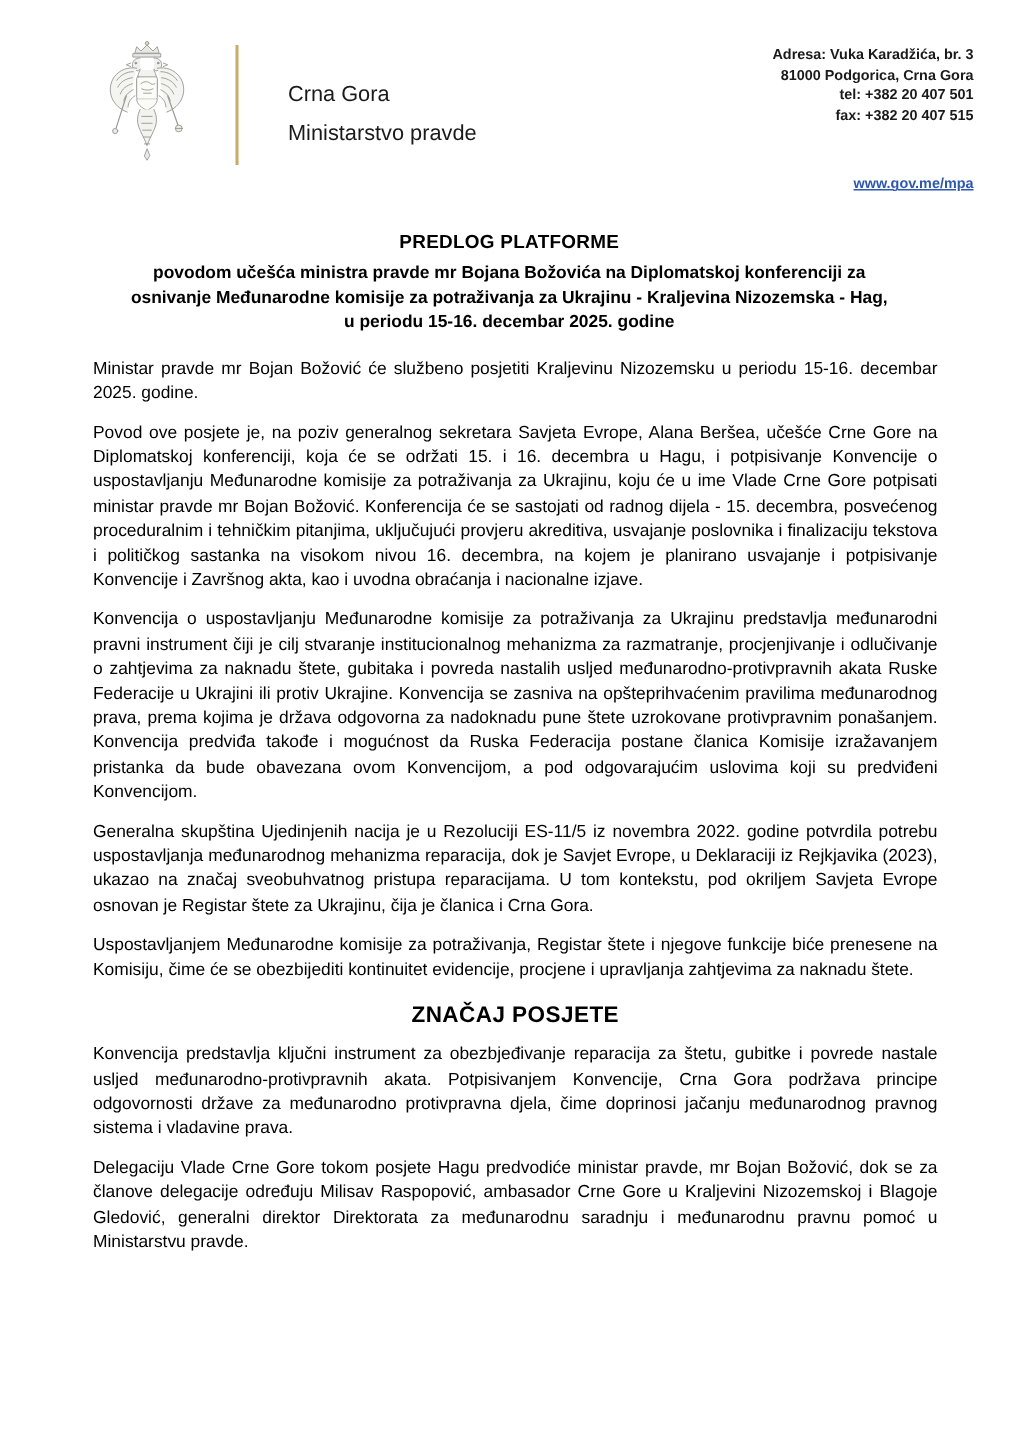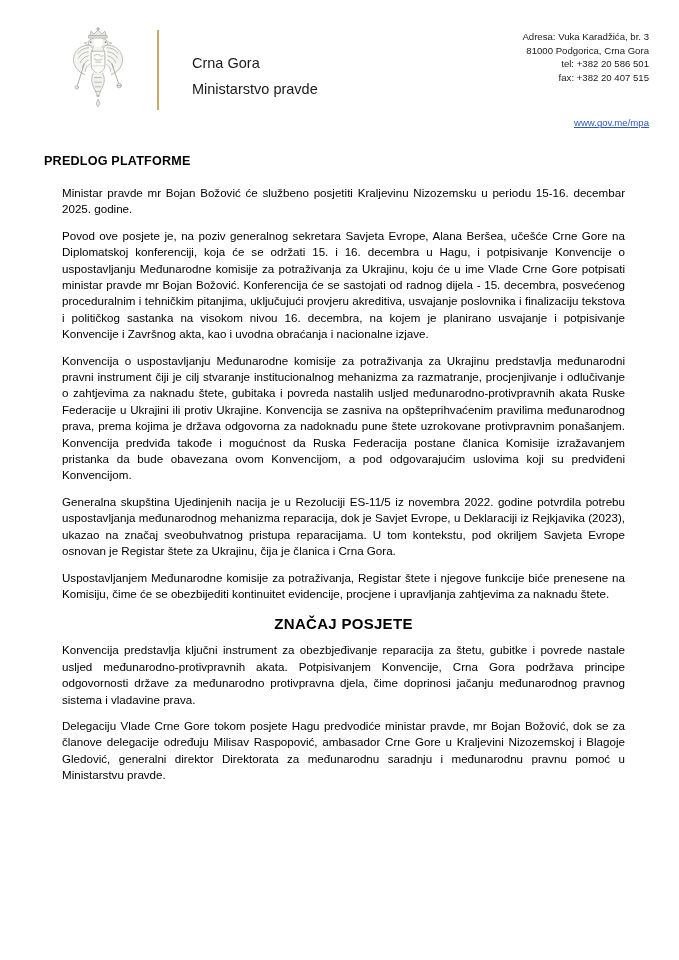--- a/index.html
+++ b/index.html
@@ -75,31 +75,32 @@
     white-space: nowrap;
   }
 
   .contact {
     text-align: right;
     font-size: 9.6px;
     line-height: 13.6px;
     color: #1a1a1a;
     padding-top: 4px;
     white-space: nowrap;
+    font-weight: bold;
   }
   .contact .web {
     color: #2b57b8;
     text-decoration: underline;
     margin-top: 32px;
   }
 
   
   .doc-title {
     margin: 22px 44px 0 44px;
-    text-align: left;
+    text-align: center;
   }
   .doc-title .main {
     font-size: 12.6px;
     font-weight: bold;
     letter-spacing: 0.2px;
     line-height: 19px;
   }
   .doc-title .sub {
     font-size: 11.6px;
     font-weight: bold;
@@ -197,28 +198,33 @@
 
       <div class="brand-text">
         <div class="line1">Crna Gora</div>
         <div class="line2">Ministarstvo pravde</div>
       </div>
     </div>
 
     <div class="contact">
       <div>Adresa: Vuka Karadžića, br. 3</div>
       <div>81000 Podgorica, Crna Gora</div>
-      <div>tel: +382 20 586 501</div>
+      <div>tel: +382 20 407 501</div>
       <div>fax: +382 20 407 515</div>
       <div class="web">www.gov.me/mpa</div>
     </div>
   </div>
 
   <div class="doc-title">
     <div class="main">PREDLOG PLATFORME</div>
+    <div class="sub">
+      <div>povodom učešća ministra pravde mr Bojana Božovića na Diplomatskoj konferenciji za</div>
+      <div>osnivanje Međunarodne komisije za potraživanja za Ukrajinu - Kraljevina Nizozemska - Hag,</div>
+      <div>u periodu 15-16. decembar 2025. godine</div>
+    </div>
   </div>
 
   <div class="body-copy">
 
     <p>Ministar pravde mr Bojan Božović će službeno posjetiti Kraljevinu Nizozemsku u periodu 15-16. decembar 2025. godine.</p>
     <p>Povod ove posjete je, na poziv generalnog sekretara Savjeta Evrope, Alana Beršea, učešće Crne Gore na Diplomatskoj konferenciji, koja će se održati 15. i 16. decembra u Hagu, i potpisivanje Konvencije o uspostavljanju Međunarodne komisije za potraživanja za Ukrajinu, koju će u ime Vlade Crne Gore potpisati ministar pravde mr Bojan Božović. Konferencija će se sastojati od radnog dijela - 15. decembra, posvećenog proceduralnim i tehničkim pitanjima, uključujući provjeru akreditiva, usvajanje poslovnika i finalizaciju tekstova i političkog sastanka na visokom nivou 16. decembra, na kojem je planirano usvajanje i potpisivanje Konvencije i Završnog akta, kao i uvodna obraćanja i nacionalne izjave.</p>
     <p>Konvencija o uspostavljanju Međunarodne komisije za potraživanja za Ukrajinu predstavlja međunarodni pravni instrument čiji je cilj stvaranje institucionalnog mehanizma za razmatranje, procjenjivanje i odlučivanje o zahtjevima za naknadu štete, gubitaka i povreda nastalih usljed međunarodno-protivpravnih akata Ruske Federacije u Ukrajini ili protiv Ukrajine. Konvencija se zasniva na opšteprihvaćenim pravilima međunarodnog prava, prema kojima je država odgovorna za nadoknadu pune štete uzrokovane protivpravnim ponašanjem. Konvencija predviđa takođe i mogućnost da Ruska Federacija postane članica Komisije izražavanjem pristanka da bude obavezana ovom Konvencijom, a pod odgovarajućim uslovima koji su predviđeni Konvencijom.</p>
     <p>Generalna skupština Ujedinjenih nacija je u Rezoluciji ES-11/5 iz novembra 2022. godine potvrdila potrebu uspostavljanja međunarodnog mehanizma reparacija, dok je Savjet Evrope, u Deklaraciji iz Rejkjavika (2023), ukazao na značaj sveobuhvatnog pristupa reparacijama. U tom kontekstu, pod okriljem Savjeta Evrope osnovan je Registar štete za Ukrajinu, čija je članica i Crna Gora.</p>
     <p>Uspostavljanjem Međunarodne komisije za potraživanja, Registar štete i njegove funkcije biće prenesene na Komisiju, čime će se obezbijediti kontinuitet evidencije, procjene i upravljanja zahtjevima za naknadu štete.</p>
 

